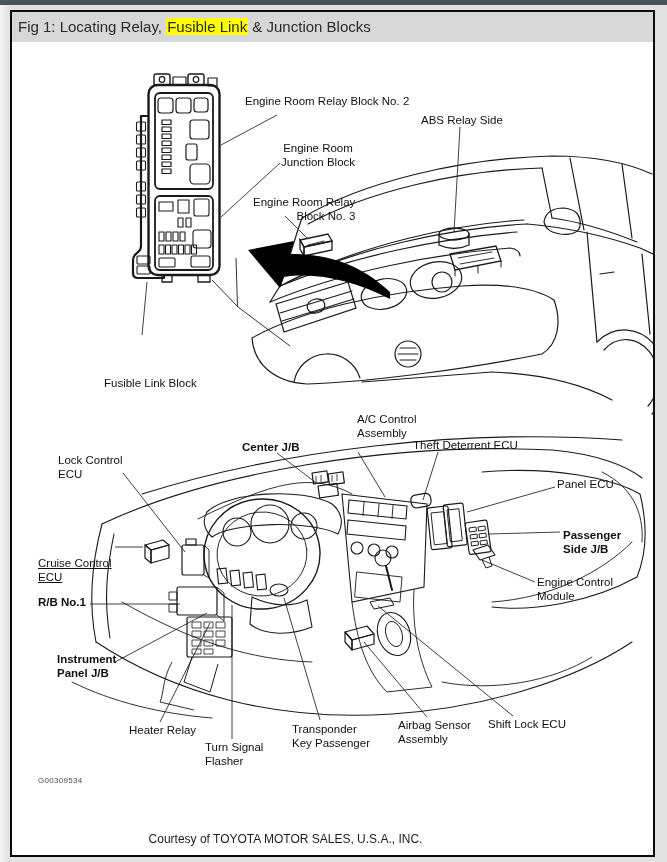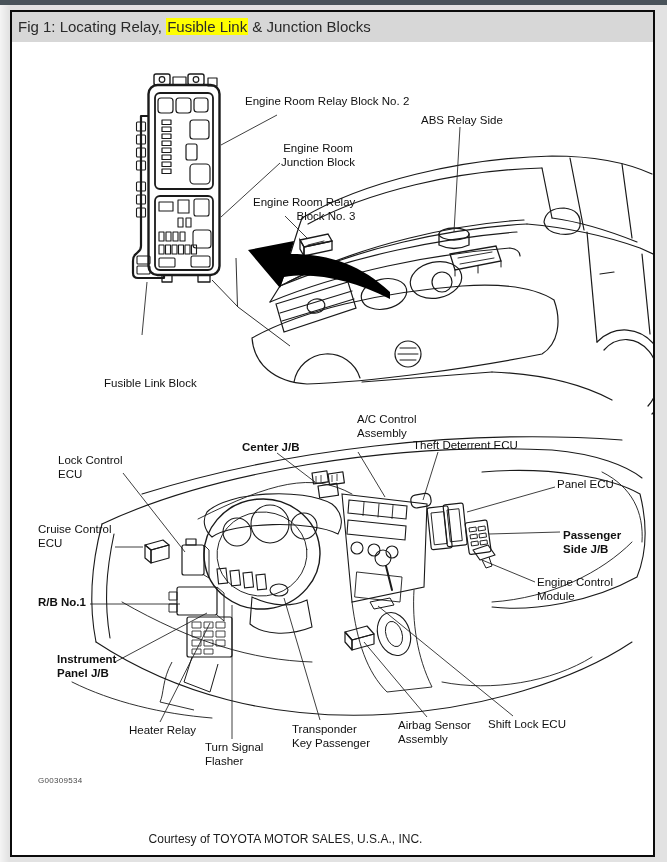--- a/index.html
+++ b/index.html
@@ -304,21 +304,21 @@
     <div class="lbl" style="left:233px;top:52px;">Engine Room Relay Block No. 2</div>
     <div class="lbl ctr" style="left:266px;top:99px;width:80px;">Engine Room
 Junction Block</div>
     <div class="lbl" style="left:241px;top:153px;text-align:right;">Engine Room Relay
 Block No. 3</div>
     <div class="lbl" style="left:409px;top:71px;">ABS Relay Side</div>
     <div class="lbl" style="left:92px;top:294px;margin-top:40px;">Fusible Link Block</div>
 
     <div class="lbl" style="left:46px;top:411px;">Lock Control
 ECU</div>
-    <div class="lbl" style="left:26px;top:480px;">Cruise Control
+    <div class="lbl" style="left:26px;top:514px;text-decoration:underline;">Cruise Control
 ECU</div>
     <div class="lbl b" style="left:230px;top:398px;">Center J/B</div>
     <div class="lbl" style="left:313px;top:370px;margin-left:32px;">A/C Control
 Assembly</div>
     <div class="lbl" style="left:401px;top:396px;">Theft Deterrent ECU</div>
     <div class="lbl" style="left:545px;top:435px;">Panel ECU</div>
     <div class="lbl b" style="left:551px;top:486px;">Passenger
 Side J/B</div>
     <div class="lbl" style="left:525px;top:533px;">Engine Control
 Module</div>

